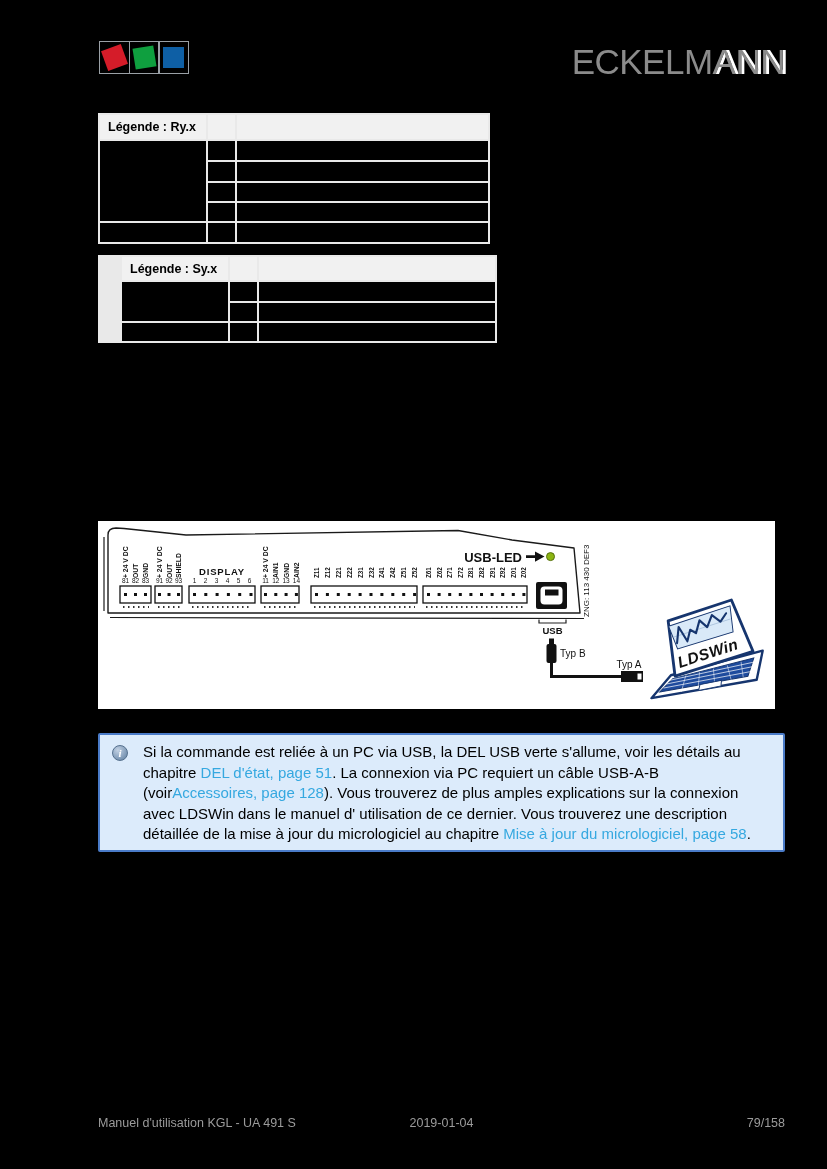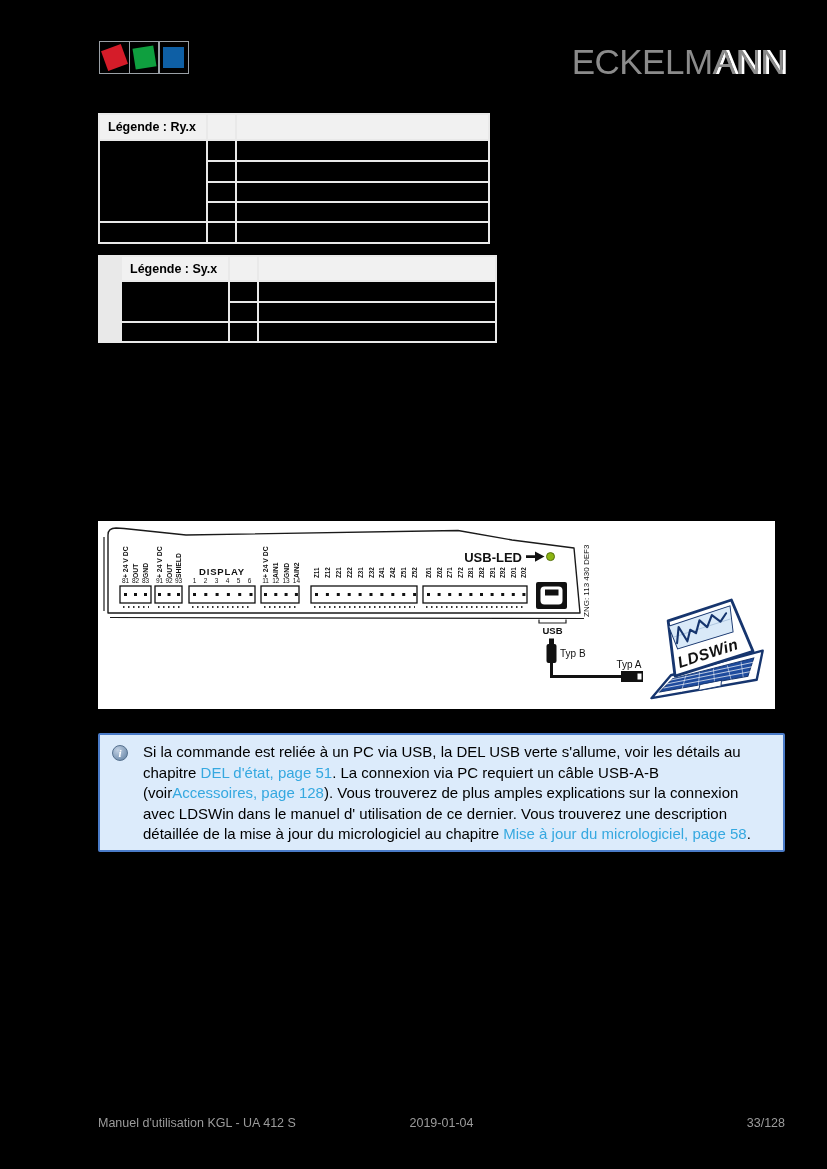--- a/index.html
+++ b/index.html
@@ -232,18 +232,18 @@
       </g>
     </svg>
   </div>
 
   <div class="note">
     <div class="note-icon">i</div>
     <div class="note-text"><span>Si la commande est reliée à un PC via USB, la DEL USB verte s'allume, voir les détails au chapitre </span><span class="link">DEL d'état, page 51</span><span>. La connexion via PC requiert un câble USB-A-B (voir</span><span class="link">Accessoires, page 128</span><span>). Vous trouverez de plus amples explications sur la connexion avec LDSWin dans le manuel d' utilisation de ce dernier. Vous trouverez une description détaillée de la mise à jour du micrologiciel au chapitre </span><span class="link">Mise à jour du micrologiciel, page 58</span><span>.</span></div>
   </div>
 
   <div class="footer">
-    <span class="f-left">Manuel d'utilisation KGL - UA 412 S</span>
+    <span class="f-left">Manuel d'utilisation KGL - UA 491 S</span>
     <span class="f-center">2019-01-04</span>
-    <span class="f-right">33/128</span>
+    <span class="f-right">79/158</span>
   </div>
 
 </div>
 
 </body></html>

